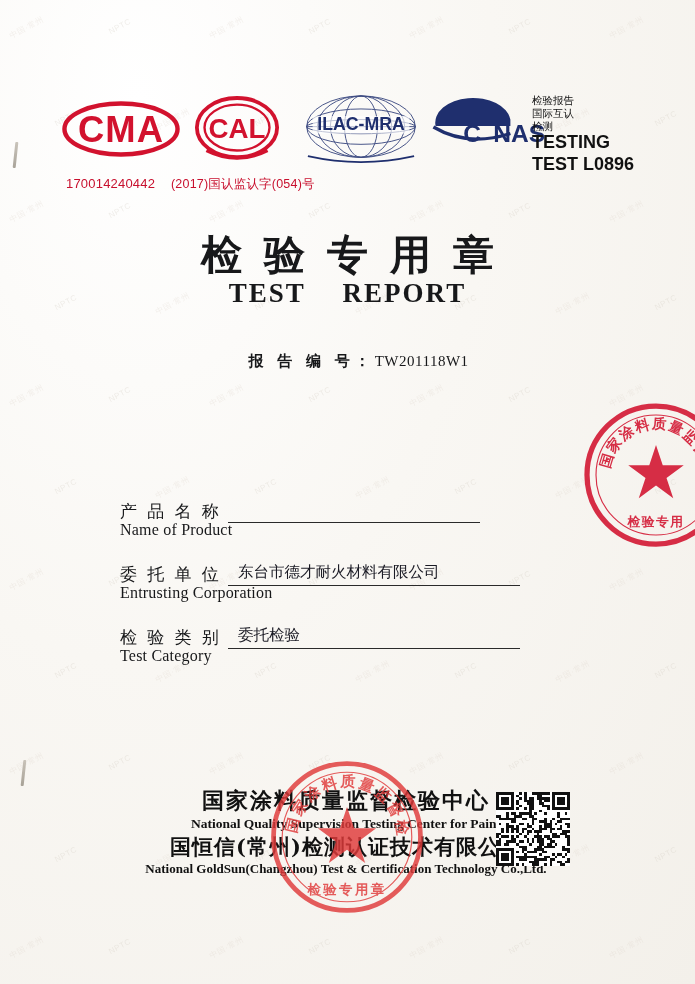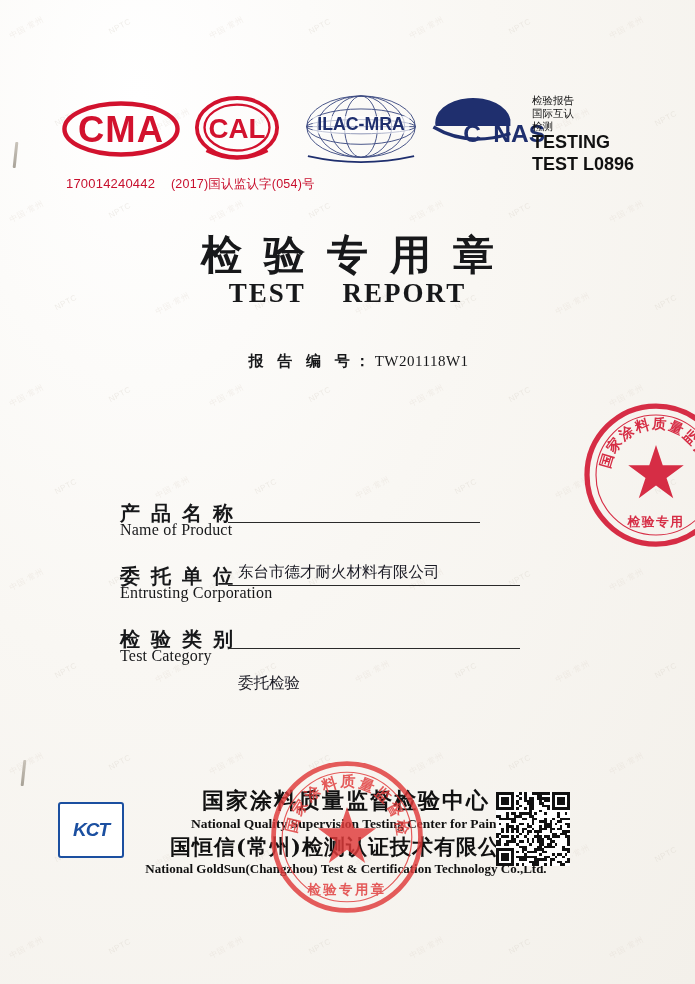--- a/index.html
+++ b/index.html
@@ -158,22 +158,22 @@
     left: 120px;
     width: 460px;
   }
   .field {
     position: relative;
     height: 63px;
   }
   .field .lbl-cn {
     position: absolute;
     left: 0; top: 0;
-    font-size: 20px;
-    font-weight: bold;
+    font-size: 17px;
+    font-weight: normal;
     letter-spacing: 3px;
     color: #17181a;
     white-space: nowrap;
   }
   .field .lbl-en {
     position: absolute;
     left: 0; top: 21px;
     font-size: 16px;
     color: #17181a;
     letter-spacing: .2px;
@@ -191,21 +191,21 @@
     position: absolute;
     height: 0;
     border-bottom: 1px solid #2a2a2a;
     top: 22px;
   }
   
   .f1 .value { left: 110px; }
   .f1 .rule  { left: 108px; right: 100px; }
   .f2 .value { left: 118px; }
   .f2 .rule  { left: 108px; right: 60px; }
-  .f3 .value { left: 118px; margin-top: 48px; }
+  .f3 .value { left: 118px; }
   .f3 .rule  { left: 108px; right: 60px; }
   .f4 .value { left: 152px; }
   .f4 .rule  { left: 148px; right: 100px; }
 
   
   .footer {
     position: absolute;
     top: 786px;
     left: 58px;
     width: 590px;
@@ -461,23 +461,20 @@
     <div class="field f3">
       <div class="lbl-cn">检 验 类 别</div>
       <div class="lbl-en">Test Category</div>
       <div class="value">委托检验</div>
       <div class="rule"></div>
     </div>
 
   </div>
 
   <div class="footer">
-    <div class="kct-logo">
-      <div class="k">KCT</div>
-    </div>
 
     <div class="footer-text">
       <div class="cn1">国家涂料质量监督检验中心</div>
       <div class="en1">National Quality Supervision Testing Center for Paint</div>
       <div class="cn2">国恒信(常州)检测认证技术有限公司</div>
       <div class="en2">National GoldSun(Changzhou) Test &amp; Certification Technology Co.,Ltd.</div>
     </div>
 
     <svg class="qr" viewBox="0 0 29 29" shape-rendering="crispEdges" id="qr-svg">
       <rect width="29" height="29" fill="#ffffff"></rect>

